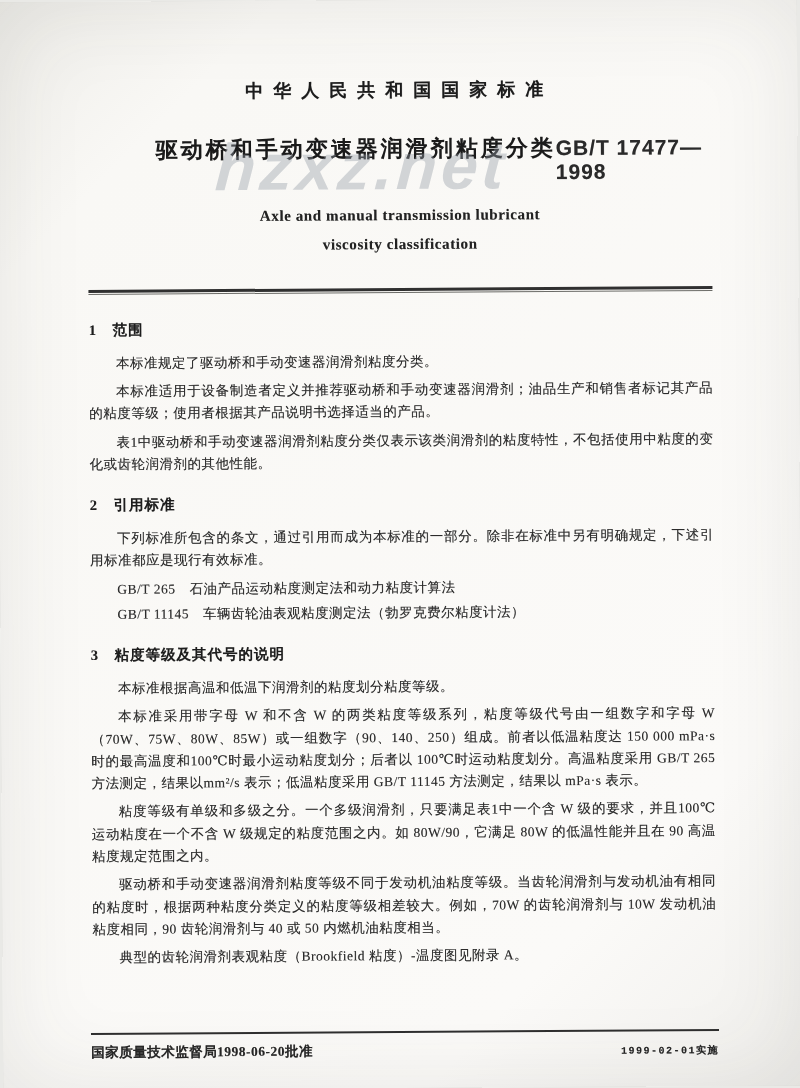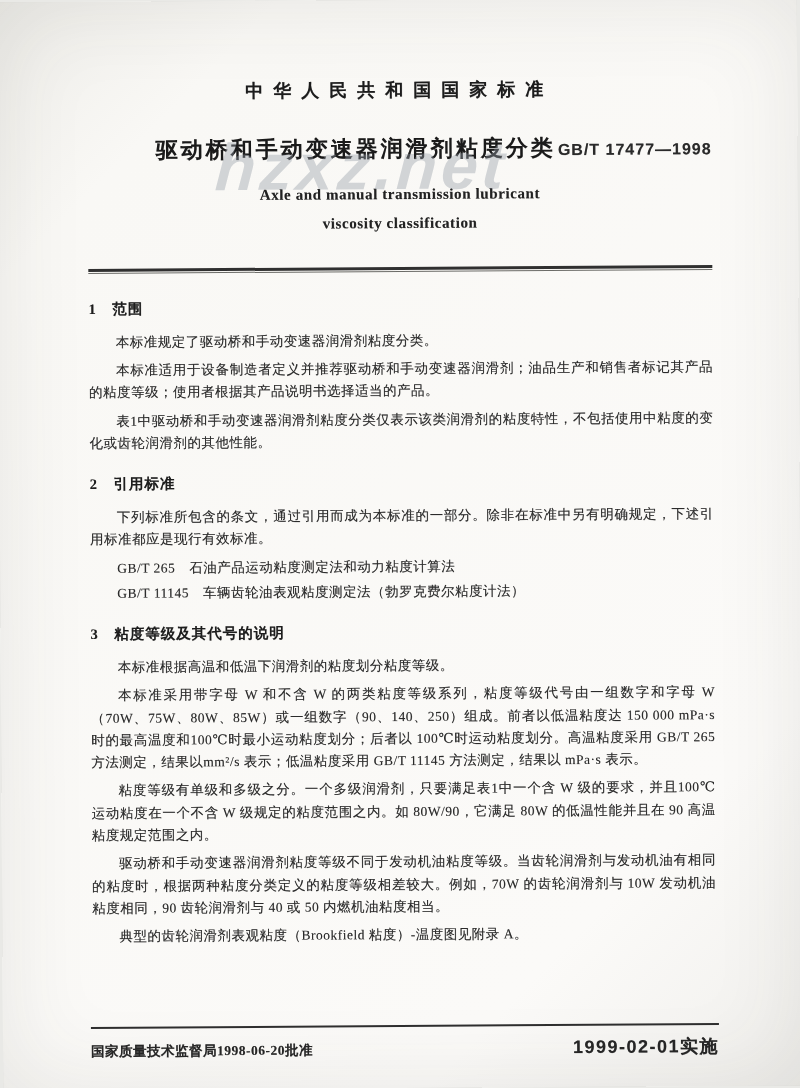--- a/index.html
+++ b/index.html
@@ -55,21 +55,21 @@
   }
   .title-cn {
     font-size: 22px;
     font-weight: bold;
     letter-spacing: 3px;
     color: #1a1a1a;
     white-space: nowrap;
   }
   .std-number {
     font-family: "Liberation Sans", "DejaVu Sans", sans-serif;
-    font-size: 16px;
+    font-size: 21px;
     font-weight: bold;
     letter-spacing: 1px;
     color: #2a2a2a;
   }
   .title-en {
     text-align: center;
     font-weight: bold;
     font-size: 15px;
     line-height: 1.9;
     margin-top: 16px;
@@ -118,22 +118,22 @@
     justify-content: space-between;
     align-items: baseline;
     margin-top: 9px;
   }
   .footer-left {
     font-size: 13.5px;
     font-weight: bold;
     letter-spacing: 0.5px;
   }
   .footer-right {
-    font-family: Liberation Sans, sans-serif;
-    font-size: 18px;
+    font-family: Liberation Mono, monospace;
+    font-size: 10px;
     font-weight: bold;
     letter-spacing: 1.5px;
   }
 </style>
 </head>
 <body>
 
 <div class="page">
   <div class="watermark">hzxz.net</div>
 

